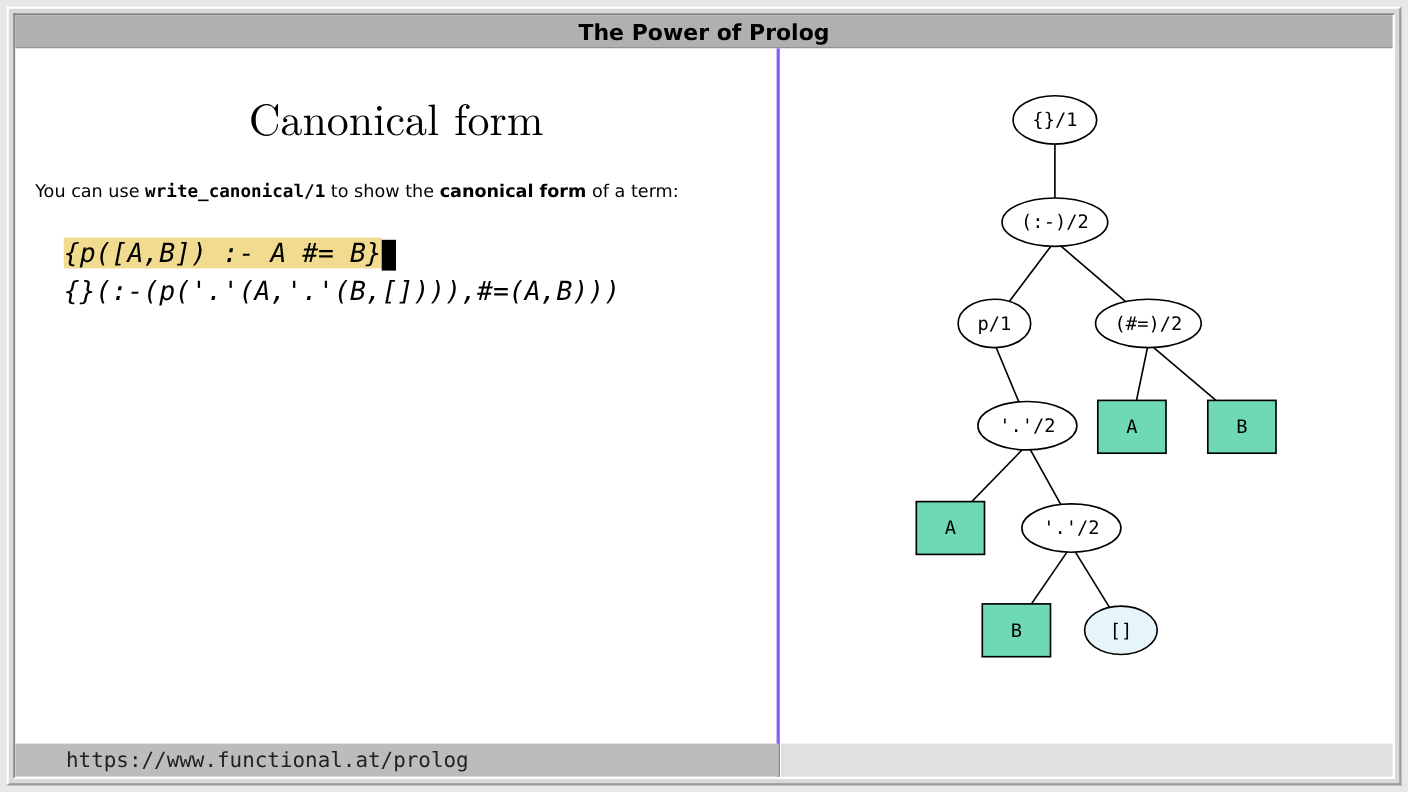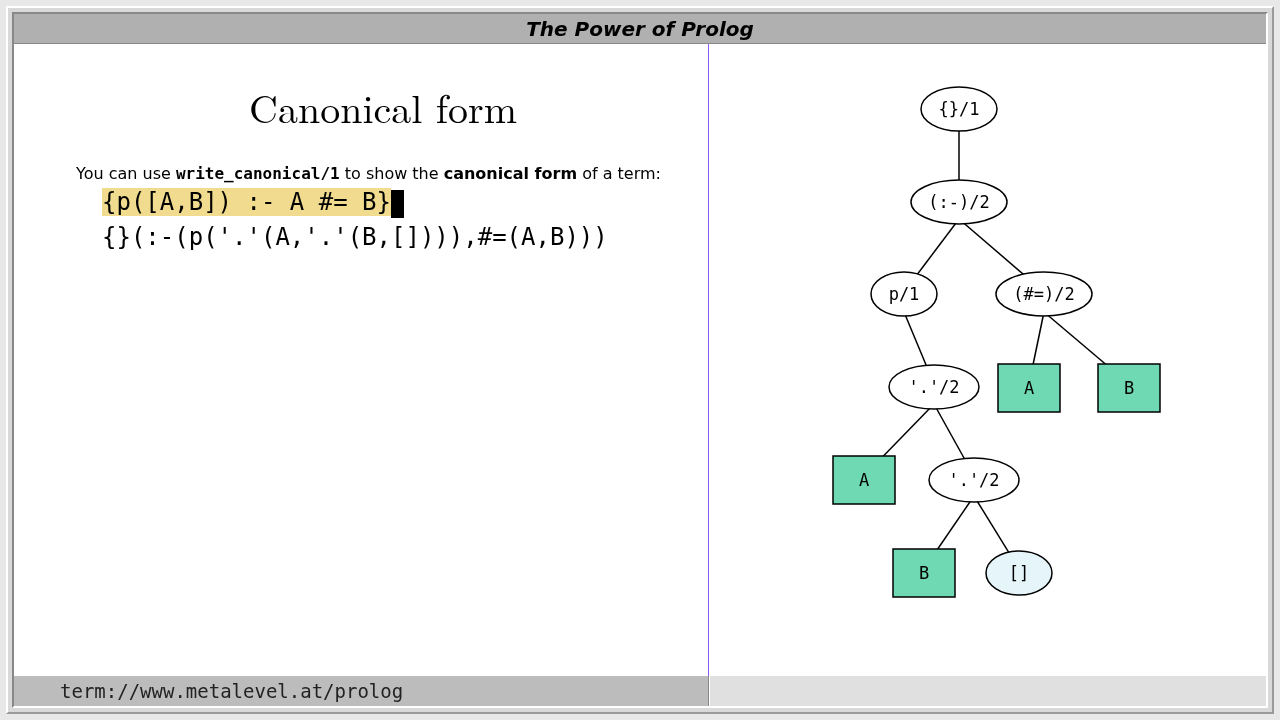--- a/index.html
+++ b/index.html
@@ -35,33 +35,31 @@
     height: 30px;
     background: #b0b0b0;
     display: flex;
     align-items: center;
     justify-content: center;
     font-weight: bold;
     font-size: 20px;
     color: #000;
     font-family: 'DejaVu Sans', Verdana, sans-serif;
     border-bottom: 1px solid #888;
-    font-style: italic;
   }
   .content {
     position: absolute;
     left: 0; top: 30px; right: 0; bottom: 0;
     display: flex;
   }
   .left-pane {
     width: 695px;
     position: relative;
     background: #fff;
-    border-right: 1px solid #8b5cf6;
-    padding-left: 44px;
+    border-right: 3px solid #8b5cf6;
   }
   .right-pane {
     flex: 1;
     position: relative;
     background: #fff;
   }
   .heading {
     font-family: 'Latin Modern Roman', 'CMU Serif', 'Times New Roman', serif;
     font-size: 40px;
     text-align: center;
@@ -76,21 +74,23 @@
     margin-right: 18px;
     margin-top: 28px;
   }
   .mono { font-family: 'DejaVu Sans Mono', 'Courier New', monospace; font-weight: bold; }
   .bold { font-weight: bold; }
   .italic { font-style: italic; }
   .code-block {
     font-family: 'DejaVu Sans Mono', 'Courier New', monospace;
     font-size: 24px;
     margin-left: 44px;
+    margin-top: 28px;
     line-height: 1.45;
+    font-style: italic;
   }
   .hl {
     background: #f0db8e;
   }
   .cursor {
     display: inline-block;
     width: 13px;
     height: 28px;
     background: #000;
     vertical-align: text-bottom;
@@ -218,18 +218,18 @@
           <text class="node-label" x="215" y="530">B</text>
 
           <ellipse class="node-ellipse-light" cx="310" cy="529" rx="33" ry="22"></ellipse>
           <text class="node-label" x="310" y="530">[]</text>
         </svg>
       </div>
 
     </div>
 
     <div class="footer-bar">
-      <span>term://www.metalevel.at/prolog</span>
+      <span>https://www.functional.at/prolog</span>
     </div>
     <div class="footer-remainder"></div>
 
   </div>
 </div>
 
 </body></html>

